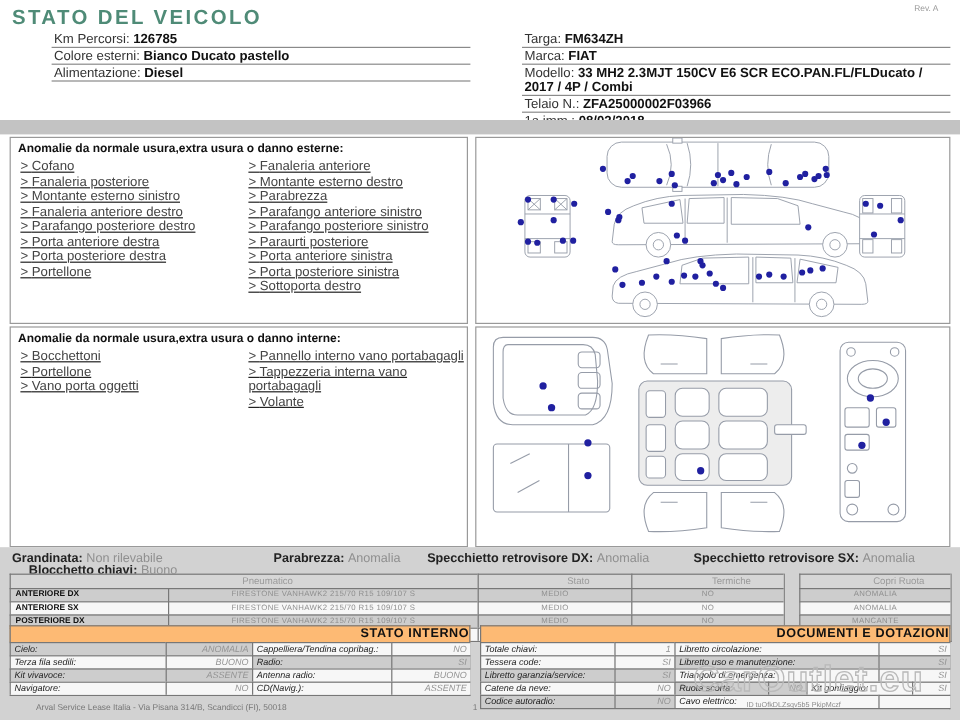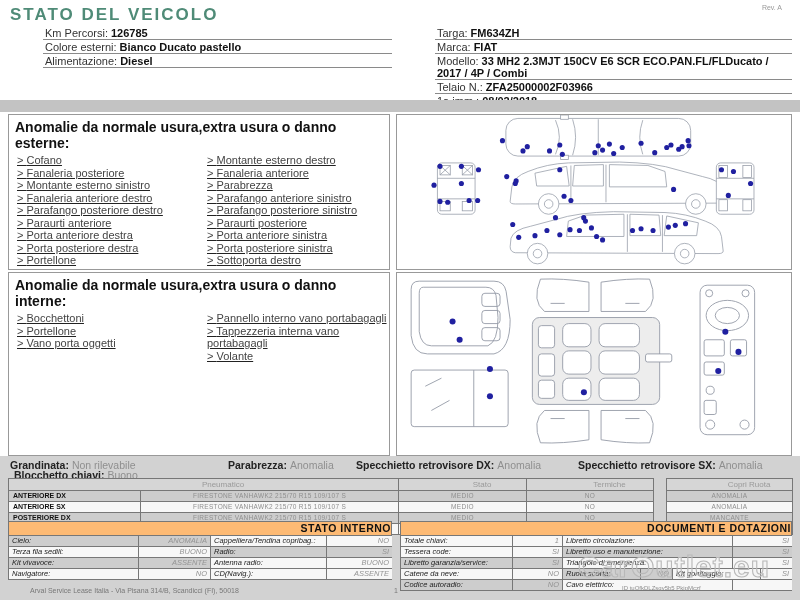--- a/index.html
+++ b/index.html
@@ -18,21 +18,21 @@
   .fv{font-weight:bold;color:#111;margin-left:3px;}
 
   .divider{left:0;top:100px;width:800px;height:12px;background:#c3c3c3;}
 
   
   .box{border:1px solid #999;background:#fff;}
   #ext-box{left:8px;top:114px;width:380px;height:154px;}
   #ext-dia{left:396px;top:114px;width:394px;height:154px;}
   #int-box{left:8px;top:272px;width:380px;height:182px;}
   #int-dia{left:396px;top:272px;width:394px;height:182px;}
-  .box-title{font-size:14px;font-weight:bold;color:#111;padding:4px 6px 3px 6px;}
+  .box-title{font-size:10px;font-weight:bold;color:#111;padding:4px 6px 3px 6px;}
   .cols{display:flex;}
   .col{width:182px;padding-left:8px;text-decoration:underline;}
   .li{font-size:11px;line-height:12.5px;color:#444;}
   .li::before{content:"> ";color:#444;}
   .dia-svg{width:100%;height:100%;display:block;}
 
   
   .strip{left:0;top:456px;width:800px;height:144px;background:#d2d2d2;}
 
   .sline{font-size:10.5px;line-height:10.5px;white-space:nowrap;}
@@ -99,28 +99,27 @@
 
 <div class="abs box" id="ext-box">
   <div class="box-title">Anomalie da normale usura,extra usura o danno esterne:</div>
   <div class="cols">
     <div class="col">
       <div class="li">Cofano</div>
       <div class="li">Fanaleria posteriore</div>
       <div class="li">Montante esterno sinistro</div>
       <div class="li">Fanaleria anteriore destro</div>
       <div class="li">Parafango posteriore destro</div>
-      <div class="li">Paraurti anteriore</div>
       <div class="li">Porta anteriore destra</div>
       <div class="li">Porta posteriore destra</div>
       <div class="li">Portellone</div>
     </div>
     <div class="col">
+      <div class="li">Fanaleria anteriore</div>
       <div class="li">Montante esterno destro</div>
-      <div class="li">Fanaleria anteriore</div>
       <div class="li">Parabrezza</div>
       <div class="li">Parafango anteriore sinistro</div>
       <div class="li">Parafango posteriore sinistro</div>
       <div class="li">Paraurti posteriore</div>
       <div class="li">Porta anteriore sinistra</div>
       <div class="li">Porta posteriore sinistra</div>
       <div class="li">Sottoporta destro</div>
     </div>
   </div>
 </div>
@@ -303,21 +302,21 @@
       <circle cx="185" cy="118" r="3" fill="#2020a0"></circle>
       <circle cx="325" cy="58" r="3" fill="#2020a0"></circle>
       <circle cx="338" cy="78" r="3" fill="#2020a0"></circle>
       <circle cx="318" cy="97" r="3" fill="#2020a0"></circle>
     </svg>
 </div>
 
 <div class="abs strip"></div>
 
 <div class="abs sline" style="left:10px;top:460px;"><span class="sl">Grandinata:</span><span class="sv">Non rilevabile</span></div>
-<div class="abs sline" style="left:14px;top:470px;"><span class="sl">Blocchetto chiavi:</span><span class="sv">Buono</span></div>
+<div class="abs sline" style="left:24px;top:470px;"><span class="sl">Blocchetto chiavi:</span><span class="sv">Buono</span></div>
 <div class="abs sline" style="left:228px;top:460px;"><span class="sl">Parabrezza:</span><span class="sv">Anomalia</span></div>
 <div class="abs sline" style="left:356px;top:460px;"><span class="sl">Specchietto retrovisore DX:</span><span class="sv">Anomalia</span></div>
 <div class="abs sline" style="left:578px;top:460px;"><span class="sl">Specchietto retrovisore SX:</span><span class="sv">Anomalia</span></div>
 
 <div class="abs ttable" style="left:8px;top:478px;width:645px;">
   <div class="tc th th-pneu">Pneumatico</div>
   <div class="tc th">Stato</div>
   <div class="tc th">Termiche</div>
 
   <div class="tc tl rg">ANTERIORE DX</div>

